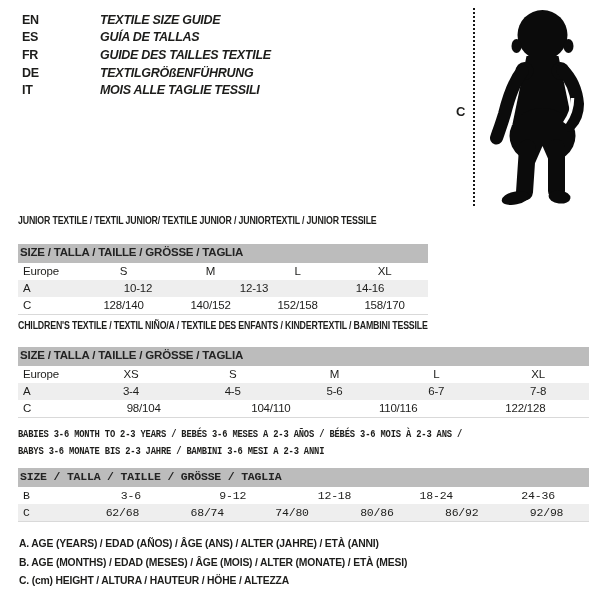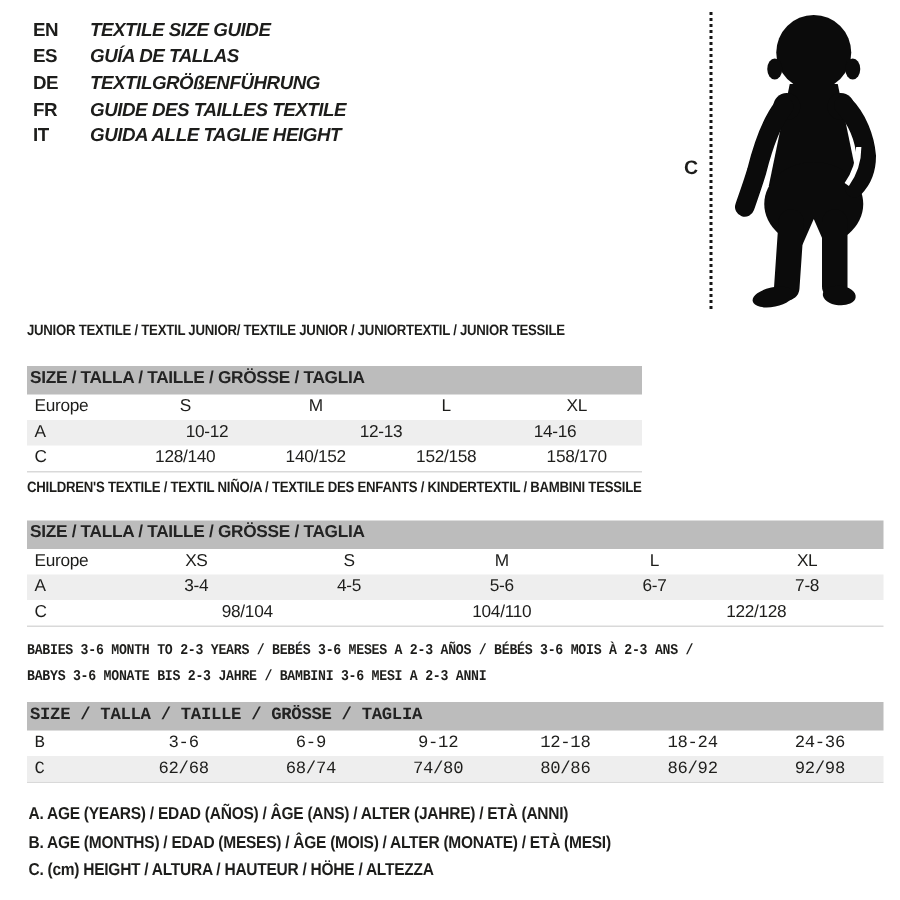--- a/index.html
+++ b/index.html
@@ -3,21 +3,21 @@
 <meta charset="utf-8">
 <style>
   html,body{margin:0;padding:0;background:#fff;}
   .page{
     position:relative;width:600px;height:600px;background:var(--page-bg,#fff);
     color:var(--text,#1d1d1b);font-family:"Liberation Sans",sans-serif;
     overflow:hidden;
   }
   
   .legend{position:absolute;left:22px;top:11px;}
-  .legend-row{display:flex;height:17.6px;align-items:center;font-weight:bold;font-size:12.5px;letter-spacing:-0.3px;}
+  .legend-row{display:flex;height:17.6px;align-items:center;font-weight:bold;font-size:12.5px;letter-spacing:-0.3px;gap:40px;}
   .legend-code{width:38px;flex:0 0 auto;}
   .legend-label{white-space:nowrap;font-style:italic;}
   
   .measure-line{position:absolute;left:473px;top:8px;height:198px;border-left:2px dotted #161616;}
   .measure-label{position:absolute;left:456px;top:104px;font-size:13px;font-weight:bold;}
   .silhouette{position:absolute;left:486px;top:8px;width:113px;height:200px;}
   
   .section{position:absolute;left:18px;}
   .section-0{top:212px;}
   .section-1{top:317px;}
@@ -48,32 +48,32 @@
     <span class="legend-code">EN</span>
     <span class="legend-label">TEXTILE SIZE GUIDE</span>
   </div>
 
   <div class="legend-row">
     <span class="legend-code">ES</span>
     <span class="legend-label">GUÍA DE TALLAS</span>
   </div>
 
   <div class="legend-row">
+    <span class="legend-code">FR</span>
+    <span class="legend-label">GUIDE DES TAILLES TEXTILE</span>
+  </div>
+
+  <div class="legend-row">
     <span class="legend-code">DE</span>
     <span class="legend-label">TEXTILGRÖßENFÜHRUNG</span>
   </div>
 
   <div class="legend-row">
-    <span class="legend-code">FR</span>
-    <span class="legend-label">GUIDE DES TAILLES TEXTILE</span>
-  </div>
-
-  <div class="legend-row">
     <span class="legend-code">IT</span>
-    <span class="legend-label">GUIDA ALLE TAGLIE HEIGHT</span>
+    <span class="legend-label">MOIS ALLE TAGLIE TESSILI</span>
   </div>
 </div>
 
   <div class="measure-line"></div>
   <div class="measure-label">C</div>
 
   <svg class="silhouette" viewBox="0 0 112 200">
     <g fill="#0b0b0b" stroke="none">
       <ellipse cx="56" cy="27" rx="25" ry="25"></ellipse>
       <ellipse cx="30" cy="38" rx="5" ry="7"></ellipse>
@@ -185,20 +185,21 @@
   <span class="t-cell">7-8</span>
 </div>
 
   <div class="t-row">
     <span class="t-label">C</span>
 
   <span class="t-cell">98/104</span>
 
   <span class="t-cell">104/110</span>
 
+  <span class="t-cell">110/116</span>
 
 
   <span class="t-cell">122/128</span>
 </div>
 </div>
     </div>
   </section>
 
   <section class="section section-2">
     <h2 class="section-title">
@@ -207,21 +208,20 @@
   <span class="title-line">BABYS 3-6 MONATE BIS 2-3 JAHRE / BAMBINI 3-6 MESI A 2-3 ANNI</span>
 </h2>
     <div class="size-table">
       <div class="size-bar">SIZE / TALLA / TAILLE / GRÖSSE / TAGLIA</div>
       <div class="rows">
   <div class="t-row">
     <span class="t-label">B</span>
 
   <span class="t-cell">3-6</span>
 
-  <span class="t-cell">6-9</span>
 
   <span class="t-cell">9-12</span>
 
   <span class="t-cell">12-18</span>
 
   <span class="t-cell">18-24</span>
 
   <span class="t-cell">24-36</span>
 </div>
 

